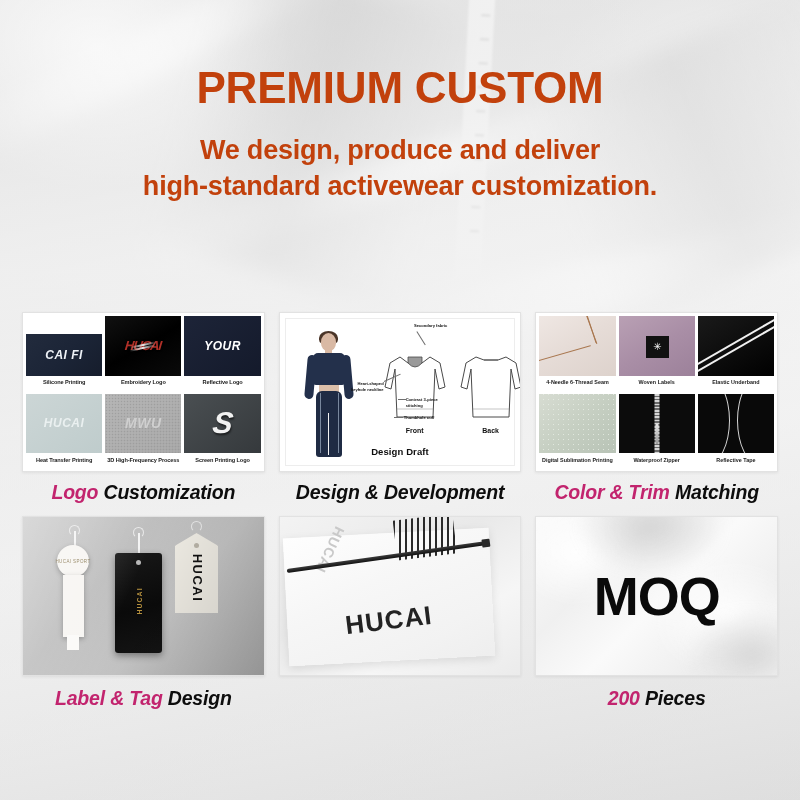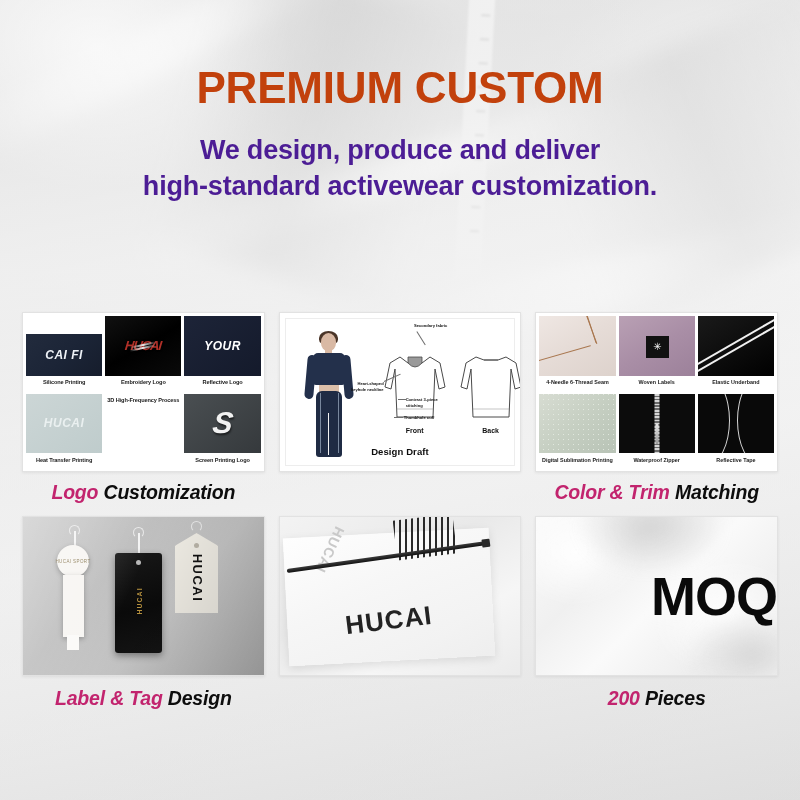--- a/index.html
+++ b/index.html
@@ -49,21 +49,21 @@
   
   .page { position:relative; z-index:2; width:800px; height:800px; }
   .header { padding-top:62px; text-align:center; }
   .headline {
     font-weight:700; color:#c2410c; letter-spacing:-.2px;
     font-size:44px; line-height:52px; text-transform:uppercase;
     font-stretch:condensed;
   }
   .headline .l2 { font-size:46px; letter-spacing:-.4px; }
   .subhead {
-    margin-top:18px; font-weight:700; color:#4c1d95;
+    margin-top:18px; font-weight:700; color:#c2410c;
     font-size:27px; line-height:36px; letter-spacing:-.2px;
   }
 
   
   .grid {
     position:absolute; left:0; top:312px; width:800px;
     display:grid; grid-template-columns:repeat(3, 1fr);
     column-gap:14px; row-gap:12px; padding:0 22px;
   }
   .cell { display:flex; flex-direction:column; }
@@ -215,21 +215,21 @@
   
   .moq { width:100%; height:100%; position:relative; overflow:hidden;
          background:linear-gradient(135deg,#fbfbfb 0%,#f0f0f0 30%,#fafafa 52%,#eeeeee 78%,#f7f7f7 100%); }
   .moq-swirl { position:absolute; border-radius:50%;
          background:radial-gradient(ellipse at center, rgba(255,255,255,.95) 0%, rgba(255,255,255,0) 70%);
          filter:blur(6px); }
   .moq-dark { position:absolute; border-radius:50%;
          background:radial-gradient(ellipse at center, rgba(190,190,190,.55) 0%, rgba(190,190,190,0) 70%);
          filter:blur(7px); }
   .moq-text { position:absolute; left:0; right:0; top:50%; transform:translateY(-50%);
-         text-align:right; font-size:54px; font-weight:700; color:#0a0a0a;
+         text-align:center; font-size:54px; font-weight:700; color:#0a0a0a;
          letter-spacing:-1px; line-height:1; }
 </style>
 </head>
 <body>
 
 <div class="bg-wrap">
   <div class="bg-base"></div>
   <div class="bg-streak" style="left:-60px; top:30px;  width:420px; height:46px; transform:rotate(-26deg);"></div>
   <div class="bg-streak" style="left:120px; top:160px; width:520px; height:40px; transform:rotate(-18deg);"></div>
   <div class="bg-streak" style="left:380px; top:250px; width:520px; height:52px; transform:rotate(-12deg);"></div>
@@ -285,20 +285,24 @@
             </div>
             <div class="ls-lbl">Reflective Logo</div>
           </div>
           <div class="ls-cell">
             <div class="ls-img sw-pale">
               <span class="ls-txt" style="color:#eaf0f0; font-size:12px;">HUCAI</span>
             </div>
             <div class="ls-lbl">Heat Transfer Printing</div>
           </div>
           <div class="ls-cell">
+            <div class="ls-img sw-grey">
+              <span class="noise3d"></span>
+              <span class="ls-txt" style="color:#cfcfcf; font-size:14px; position:relative;">MWU</span>
+            </div>
             <div class="ls-lbl">3D High-Frequency Process</div>
           </div>
           <div class="ls-cell">
             <div class="ls-img sw-dkgrey">
               <span class="screen-s">S</span>
             </div>
             <div class="ls-lbl">Screen Printing Logo</div>
           </div>
         </div>
       </div>
@@ -354,20 +358,24 @@
             <div class="ann" style="left:120px; top:78px; width:34px;">Contrast 3-piece stitching</div>
             <div class="ann-line" style="left:112px; top:80px; width:8px;"></div>
 
             <div class="ann" style="left:118px; top:96px; width:32px;">Thumbhole cuff</div>
             <div class="ann-line" style="left:108px; top:98px; width:9px;"></div>
 
             <div class="draft-title">Design Draft</div>
           </div>
         </div>
       </div>
+      <div class="caption">
+        <span class="hl"></span>
+        <span>Design &amp; Development</span>
+      </div>
     </div>
 
     <div class="cell row1">
       <div class="thumb">
         <div class="trim-sheet">
           <div class="tr-cell">
             <div class="tr-img sw-seam">
               <span class="seam-l" style="left:-6%; top:62%; width:75%; transform:rotate(-16deg);"></span>
               <span class="seam-l" style="left:34%; top:6%;  width:62%; transform:rotate(72deg);"></span>
               <span class="seam-l" style="left:38%; top:12%; width:56%; transform:rotate(70deg);"></span>

